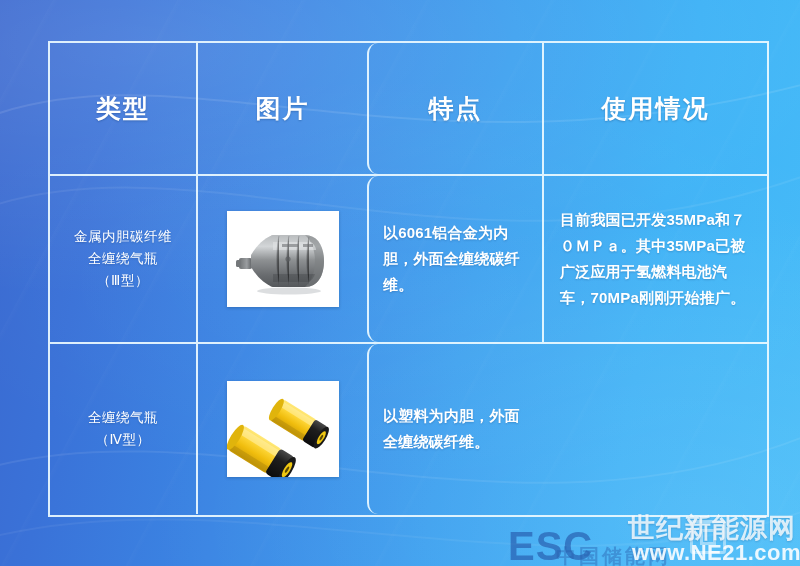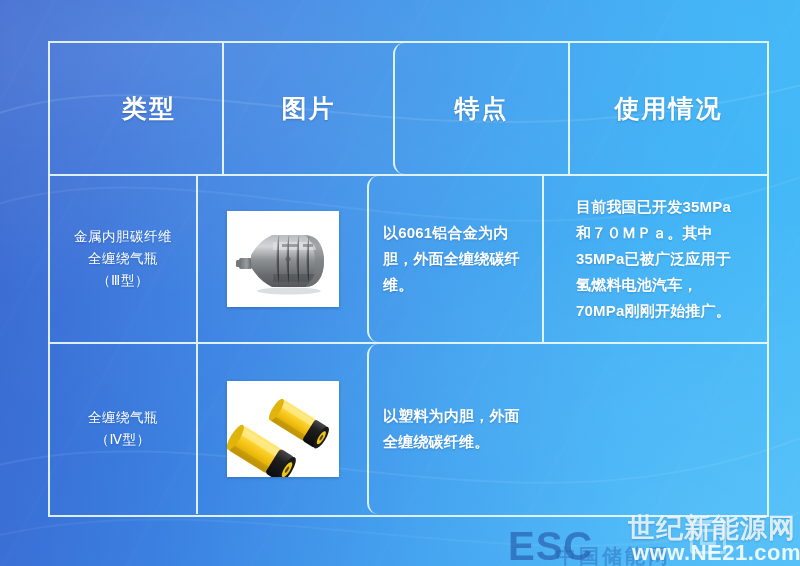--- a/index.html
+++ b/index.html
@@ -27,21 +27,21 @@
   #bg-curve{position:absolute;left:0;top:0;width:800px;height:566px;}
 
   
   #table{
     position:absolute;left:48px;top:41px;width:721px;height:476px;
     box-sizing:border-box;
     border:2px solid rgba(236,250,255,.92);
     display:flex;flex-direction:column;
   }
   .row{display:flex;box-sizing:border-box;}
-  #header-row{height:131px;margin-left:26px;}
+  #header-row{height:131px;}
   .data-row{height:170px;}
   #row-1{border-top:2px solid rgba(236,250,255,.92);
          border-bottom:2px solid rgba(236,250,255,.92);}
   .cell{box-sizing:border-box;display:flex;align-items:center;justify-content:center;
         position:relative;}
   .cell + .cell{border-left:2px solid rgba(236,250,255,.92);}
   .c-type {width:146px;}
   .c-pic  {width:171px;}
   .c-feat {width:175px;border-radius:11px;}
   .c-use  {flex:1;}
@@ -55,21 +55,21 @@
     text-align:center;letter-spacing:.5px;
     text-shadow:0 1px 2px rgba(0,40,90,.25);
     padding:0 6px;
   }
   .body-text{
     color:#ffffff;font-size:15px;font-weight:bold;line-height:26px;
     letter-spacing:.2px;text-align:left;width:100%;
     padding:0 14px;box-sizing:border-box;
     text-shadow:0 1px 2px rgba(0,40,90,.22);
   }
-  .c-use .body-text{padding:0 32px;}
+  .c-use .body-text{padding:0 16px;}
 
   
   .photo{
     width:112px;height:96px;background:#ffffff;position:relative;overflow:hidden;
     box-shadow:0 1px 3px rgba(0,30,70,.25);
   }
   .photo svg{position:absolute;left:0;top:0;}
 
   
   .wm{position:absolute;pointer-events:none;}

